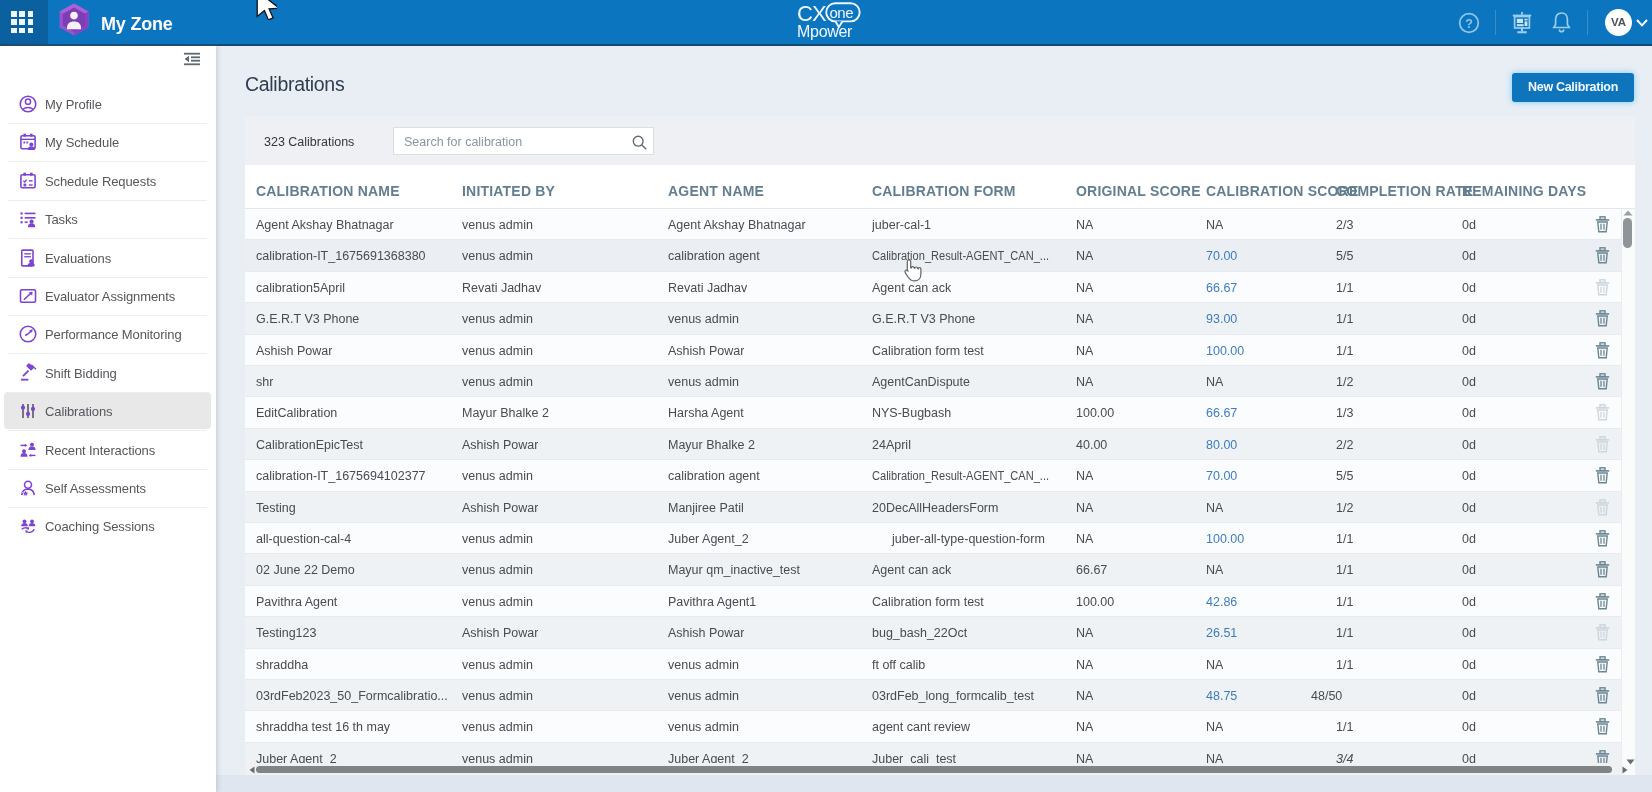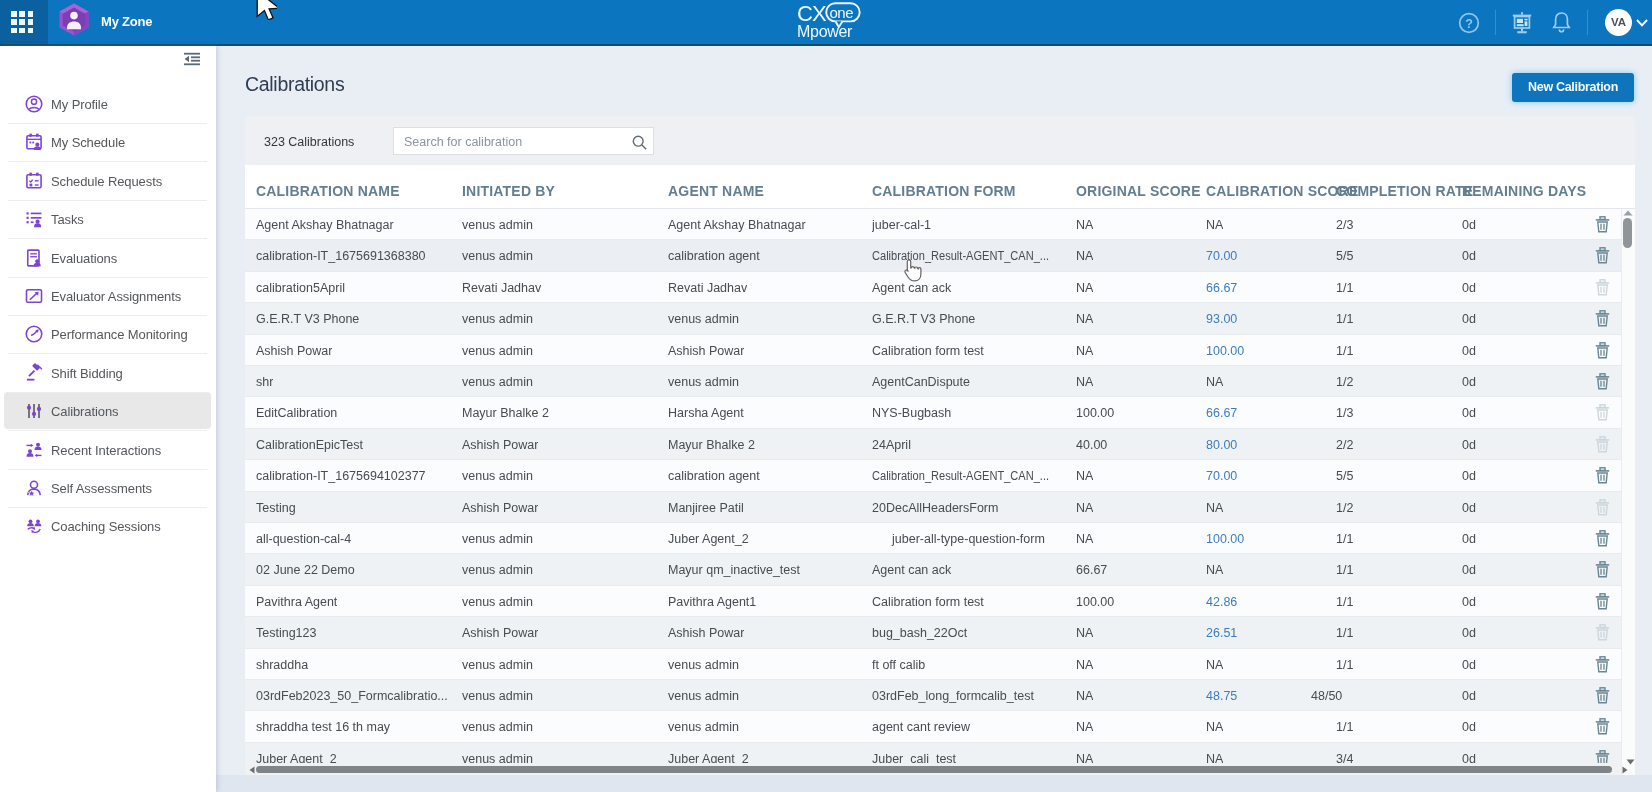--- a/index.html
+++ b/index.html
@@ -2,23 +2,23 @@
 <html><head>
 <meta charset="utf-8">
 <style>
 * { margin:0; padding:0; box-sizing:border-box; }
 html,body { width:1652px; height:792px; overflow:hidden; font-family:"Liberation Sans", sans-serif; }
 body { position:relative; background:#e7edf4; }
 #topbar { position:absolute; left:0; top:0; width:1652px; height:44px; background:#0c75c0; }
 #topbarline { position:absolute; left:0; top:44px; width:1652px; height:2px; background:#16496f; }
 #gridbox { position:absolute; left:0; top:0; width:48px; height:44px; background:#0b609f; }
 .gsq { position:absolute; width:5.5px; height:5.5px; background:#eef7fd; }
-#myzone { position:absolute; left:101px; top:14px; color:#fff; font-size:13px; font-weight:bold; letter-spacing:-0.2px; }
+#myzone { position:absolute; left:101px; top:14px; color:#fff; font-size:18px; font-weight:bold; letter-spacing:-0.2px; }
 #sidebar { position:absolute; left:0; top:46px; width:216px; height:746px; background:#ffffff; box-shadow:2px 0 4px rgba(120,130,150,0.25); }
-.mitem { position:absolute; left:10px; width:197px; height:38px; }
+.mitem { position:absolute; left:4px; width:197px; height:38px; }
 .mitem .lb { position:absolute; left:41px; top:12px; font-size:13px; color:#54575b; letter-spacing:-0.1px;}
 .mdiv { position:absolute; left:8px; width:199px; height:1px; background:#ededee; }
 #selbg { position:absolute; left:4px; top:392px; width:207px; height:37px; background:#e8e8e9; border-radius:4px; }
 #main { position:absolute; left:216px; top:46px; width:1436px; height:746px; background:#e9eef5; }
 #botstrip { position:absolute; left:216px; top:775px; width:1436px; height:17px; background:#dfe6f0; }
 #title { position:absolute; left:245px; top:73px; font-size:19.5px; color:#2e3d50; letter-spacing:-0.3px; }
 #newcal { position:absolute; left:1512px; top:73px; width:122px; height:29px; background:#0e74bc; color:#f2f9ff; font-size:12.5px; font-weight:bold; letter-spacing:-0.3px; text-align:center; line-height:29px; border-radius:3px; box-shadow:0 0 6px rgba(110,200,255,0.95); }
 #toolbar { position:absolute; left:245px; top:116px; width:1390px; height:49px; background:#eef0f3; }
 #count { position:absolute; left:264px; top:135px; font-size:12.5px; color:#33373b; }
 #search { position:absolute; left:393px; top:127px; width:261px; height:28px; background:#fff; border:1px solid #dadfe4; }
@@ -604,21 +604,21 @@
         </svg>
       </div>
     </div>
     <div class="trow even" style="top: 533.8px;">
       <div class="tcell" style="left:11px;max-width:200px;">Juber Agent_2</div>
       <div class="tcell" style="left:217px;max-width:200px;">venus admin</div>
       <div class="tcell" style="left:423px;max-width:198px;">Juber Agent_2</div>
       <div class="tcell" style="left:627px;max-width:176px;">Juber_cali_test</div>
       <div class="tcell" style="left:831px;max-width:124px;">NA</div>
       <div class="tcell" style="left:961px;max-width:124px;">NA</div>
-      <div class="tcell" style="left:1091px;max-width:120px;">3/4</div>
+      <div class="tcell" style="left:1091px;max-width:120px;font-style:italic;">3/4</div>
       <div class="tcell" style="left:1217px;max-width:122px;">0d</div>
       <div class="trash">
         <svg width="15" height="17" viewBox="0 0 15 17">
           <rect x="5" y="0.8" width="5" height="2.6" fill="none" stroke="#6a8693" stroke-width="1.4"></rect>
           <line x1="0.8" y1="3.9" x2="14.2" y2="3.9" stroke="#6a8693" stroke-width="1.6"></line>
           <path d="M2.8,6 L3.8,15.8 L11.2,15.8 L12.2,6 Z" fill="none" stroke="#6a8693" stroke-width="1.4"></path>
           <line x1="6" y1="7.8" x2="6" y2="13.8" stroke="#6a8693" stroke-width="1.3"></line>
           <line x1="9" y1="7.8" x2="9" y2="13.8" stroke="#6a8693" stroke-width="1.3"></line>
         </svg>
       </div>

